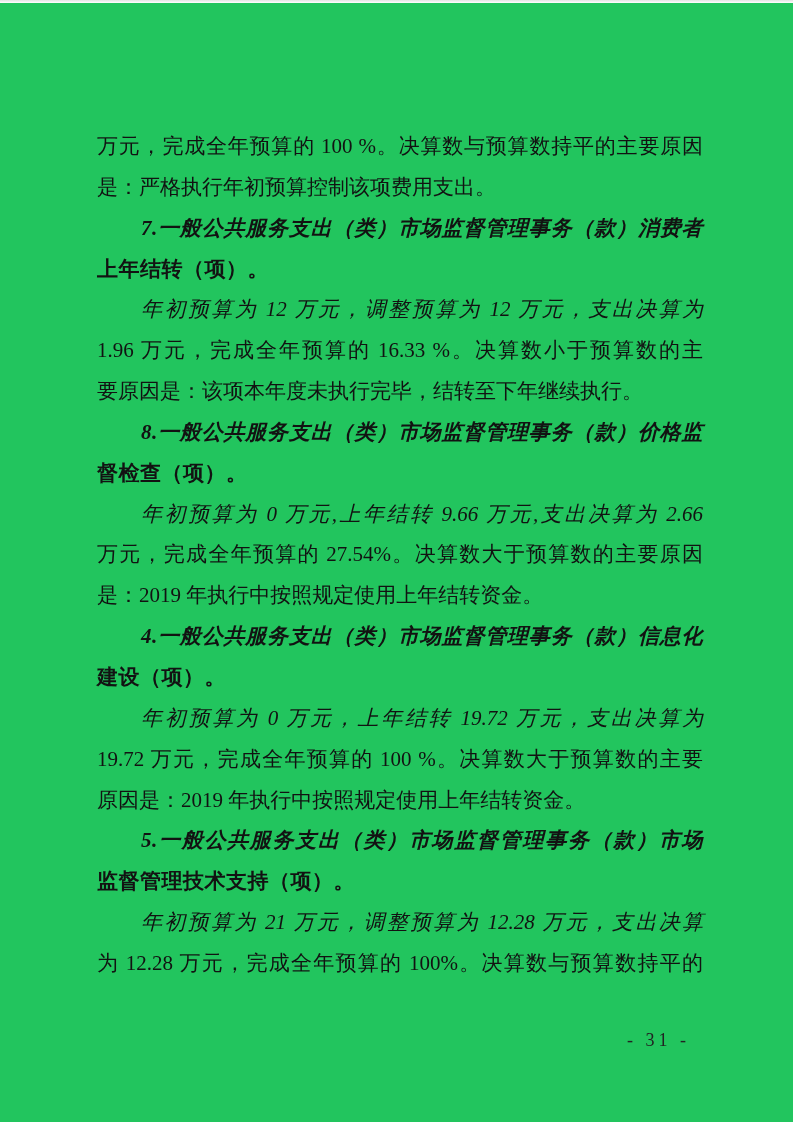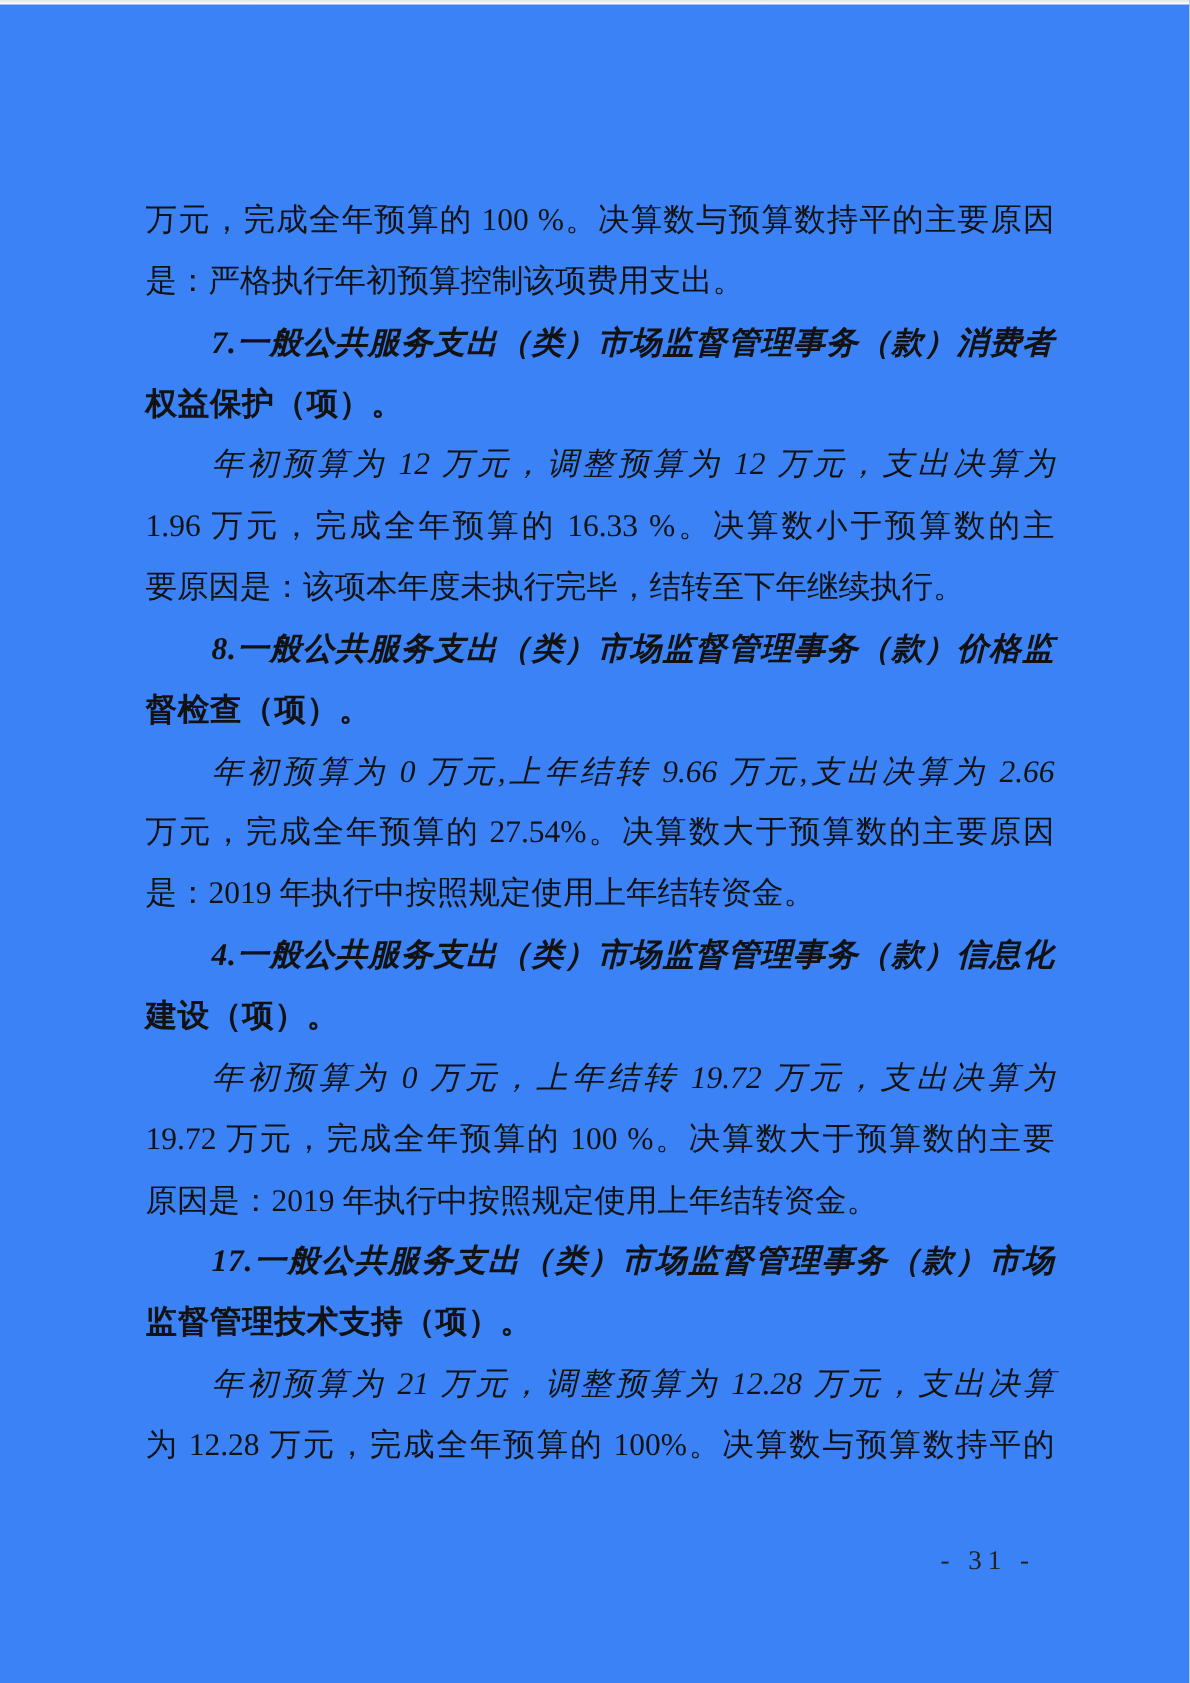--- a/index.html
+++ b/index.html
@@ -4,21 +4,21 @@
 <style>
   html, body {
     margin: 0;
     padding: 0;
     background: #ffffff;
   }
   .page {
     position: relative;
     width: 793px;
     height: 1122px;
-    background: #3b82f6;
+    background: #22c55e;
     overflow: hidden;
     font-family: "Liberation Serif", "DejaVu Serif", serif;
     color: #121212;
   }
   
   .scan-edge {
     position: absolute;
     top: 0; left: 0; right: 0;
     height: 3px;
     background: linear-gradient(#e3e3e3, #ffffff);
@@ -64,33 +64,33 @@
 </style>
 </head>
 <body>
 
 <div class="page">
   <div class="scan-edge"></div>
   <div class="content">
       <div class="line body fill">万元，完成全年预算的 100 %。决算数与预算数持平的主要原因</div>
       <div class="line body nofill">是：严格执行年初预算控制该项费用支出。</div>
       <div class="line heading fill indent">7.一般公共服务支出（类）市场监督管理事务（款）消费者</div>
-      <div class="line heading nofill">权益保护（项）。</div>
+      <div class="line heading nofill">上年结转（项）。</div>
       <div class="line body fill indent">年初预算为 12 万元，调整预算为 12 万元，支出决算为</div>
       <div class="line body fill">1.96 万元，完成全年预算的 16.33 %。决算数小于预算数的主</div>
       <div class="line body nofill">要原因是：该项本年度未执行完毕，结转至下年继续执行。</div>
       <div class="line heading fill indent">8.一般公共服务支出（类）市场监督管理事务（款）价格监</div>
       <div class="line heading nofill">督检查（项）。</div>
       <div class="line body fill indent">年初预算为 0 万元,上年结转 9.66 万元,支出决算为 2.66</div>
       <div class="line body fill">万元，完成全年预算的 27.54%。决算数大于预算数的主要原因</div>
       <div class="line body nofill">是：2019 年执行中按照规定使用上年结转资金。</div>
       <div class="line heading fill indent">4.一般公共服务支出（类）市场监督管理事务（款）信息化</div>
       <div class="line heading nofill">建设（项）。</div>
       <div class="line body fill indent">年初预算为 0 万元，上年结转 19.72 万元，支出决算为</div>
       <div class="line body fill">19.72 万元，完成全年预算的 100 %。决算数大于预算数的主要</div>
       <div class="line body nofill">原因是：2019 年执行中按照规定使用上年结转资金。</div>
-      <div class="line heading fill indent">17.一般公共服务支出（类）市场监督管理事务（款）市场</div>
+      <div class="line heading fill indent">5.一般公共服务支出（类）市场监督管理事务（款）市场</div>
       <div class="line heading nofill">监督管理技术支持（项）。</div>
       <div class="line body fill indent">年初预算为 21 万元，调整预算为 12.28 万元，支出决算</div>
       <div class="line body fill">为 12.28 万元，完成全年预算的 100%。决算数与预算数持平的</div>
     </div>
   <div class="page-number">- 31 -</div>
 </div>
 
 </body></html>

